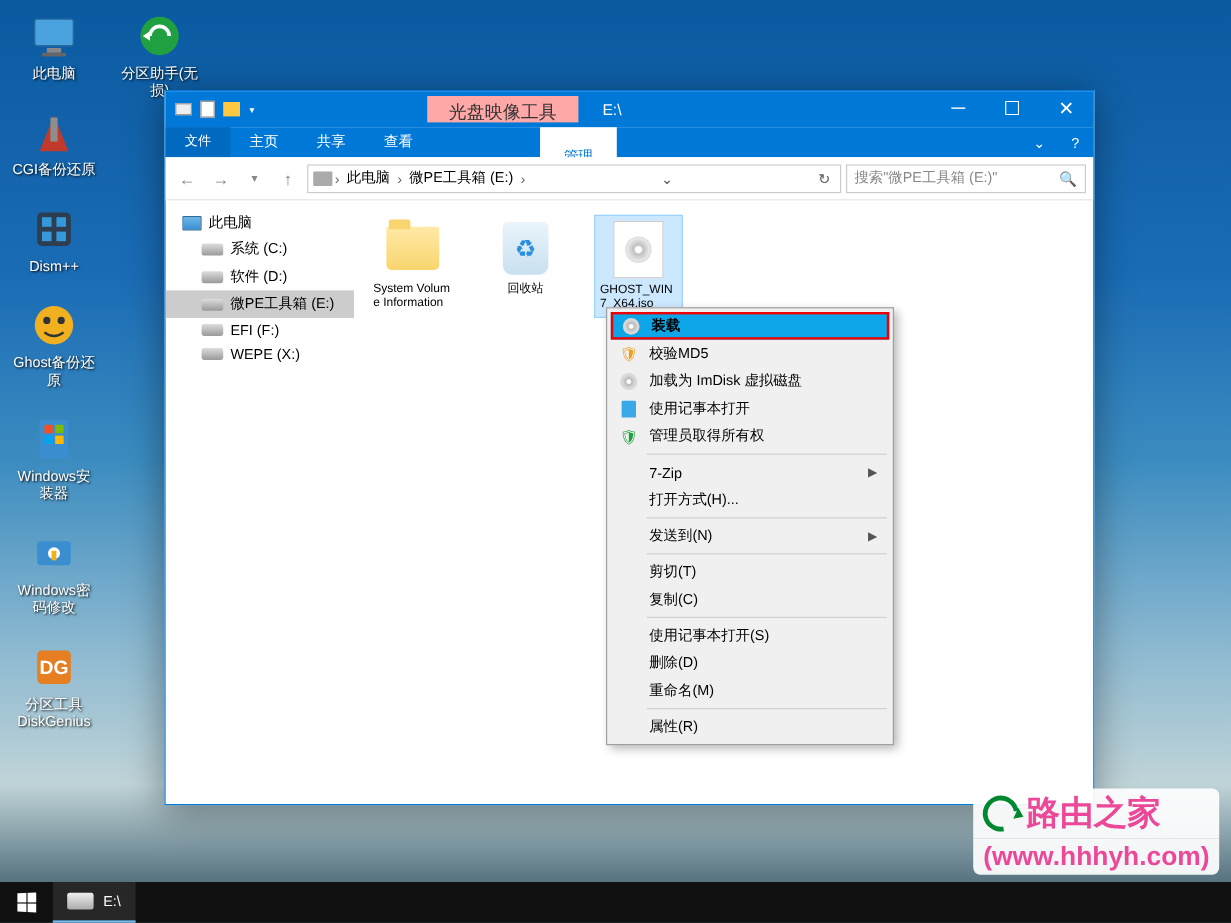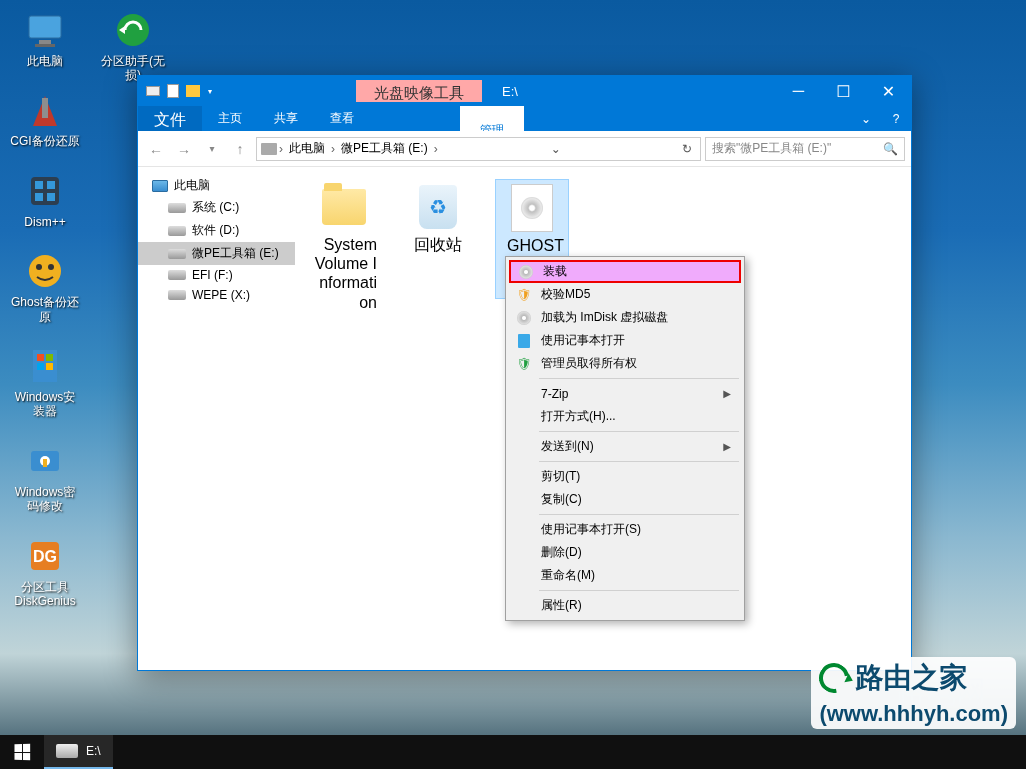--- a/index.html
+++ b/index.html
@@ -20,21 +20,21 @@
 .qat-1 { width:14px; height:10px; background:#eee; border:1px solid #999; }
 .qat-2 { width:12px; height:14px; background:#fff; border:1px solid #999; }
 .qat-3 { width:14px; height:12px; background:#ffc83f; }
 .qat-dd { width:12px; color:#fff; font-size:8px; text-align:center; }
 .tb-tab { margin-left: 140px; background:#ffa8a8; color:#333; height:22px; font-size:15px; padding: 4px 18px 0; }
 .tb-path { color: #fff; font-size: 13px; margin-left: 20px; flex:1; }
 .tb-controls { display:flex; }
 .tb-btn { width:45px; height:30px; display:flex; align-items:center; justify-content:center; color:#fff; cursor:pointer; }
 
 .ribbon-tabs { height: 25px; background:#0078d7; display:flex; align-items:stretch; }
-.rt-file { background:#006ac1; color:#fff; padding: 4px 16px; font-size:16px; }
+.rt-file { background:#006ac1; color:#fff; padding: 4px 16px; font-size:11px; }
 .rt-tab { color:#fff; padding: 4px 16px; font-size:12px; cursor:pointer; }
 .rt-manage { background:#fff; color:#0078d7; padding:16px 20px; font-size:12px; margin-left: 90px; }
 .rt-spacer { flex:1; }
 .rt-help, .rt-chev { color:#fff; width:30px; display:flex; align-items:center; justify-content:center; font-size:12px; cursor:pointer; }
 
 .navbar { height: 36px; background:#fff; border-bottom:1px solid #e5e5e5; display:flex; align-items:center; padding: 0 6px; gap:4px; }
 .nav-btn { width:24px; height:24px; display:flex; align-items:center; justify-content:center; color:#888; cursor:pointer; font-size:14px; }
 .address { flex:1; height:24px; border:1px solid #ccc; display:flex; align-items:center; padding-left:4px; gap:2px; font-size:12px; }
 .addr-icon { width:16px; height:12px; background:#aaa; border-radius:1px; display:inline-block; }
 .addr-seg { padding: 0 4px; cursor:pointer; }
@@ -48,53 +48,53 @@
 .tree-root { display:flex; align-items:center; gap:6px; padding: 2px 8px 2px 14px; }
 .tree-item { display:flex; align-items:center; gap:6px; padding: 3px 8px 3px 30px; cursor:pointer; }
 .tree-item.sel { background:#ccc; }
 .pc-icon { width:16px; height:12px; background:linear-gradient(#6cb8e8,#3a8ed0); border:1px solid #2a6ca0; border-radius:1px; }
 .drv-icon { width:18px; height:10px; background:linear-gradient(#ddd,#999); border-radius:2px; position:relative; }
 
 .content { flex:1; padding: 12px; display:flex; gap: 20px; align-items:flex-start; }
 .file { width:74px; display:flex; flex-direction:column; align-items:center; gap:4px; padding:4px; cursor:pointer; }
 .file.sel { background:#cce8ff; border:1px solid #99d1ff; }
 .file .ficon { width:50px; height:48px; display:flex; align-items:center; justify-content:center; }
-.file span { font-size:16px; text-align:right; line-height:1.2; word-break:break-all; }
+.file span { font-size:10px; text-align:left; line-height:1.2; word-break:break-all; }
 .folder-icon { width:44px; height:36px; background:linear-gradient(#ffe9a6,#f8d56e); border-radius: 2px 2px 4px 4px; position:relative; }
 .folder-icon::before { content:''; position:absolute; top:-6px; left:2px; width:18px; height:8px; background:#f8d56e; border-radius:2px 2px 0 0; }
 .recycle-icon { width:38px; height:44px; background:linear-gradient(#eaf4fb,#c8e0f0); border-radius: 4px 4px 8px 8px; display:flex; align-items:center; justify-content:center; color:#2a8fe0; font-size:20px; }
 .iso-icon { width:42px; height:48px; background:#fff; border:1px solid #ccc; display:flex; align-items:center; justify-content:center; position:relative; }
 .iso-icon::after { content:''; width:22px; height:22px; border-radius:50%; background: radial-gradient(circle, #fff 15%, #c0c0c0 25%, #e8e8e8 60%, #a8a8a8 100%); }
 
 .status { height:26px; border-top:1px solid #e5e5e5; display:flex; align-items:center; padding: 0 8px; font-size:12px; color:#555; gap:12px; }
 .status .views { margin-left:auto; display:flex; gap:4px; }
 .view-btn { width:22px; height:18px; border:1px solid #ccc; cursor:pointer; }
 
 
 .ctx { position:absolute; left: 505px; top: 256px; width: 240px; background:#f0f0f0; border:1px solid #a0a0a0; box-shadow: 3px 3px 8px rgba(0,0,0,.3); font-size:12px; padding: 3px; }
 .ctx-item { height: 23px; display:flex; align-items:center; padding-left: 32px; position:relative; cursor:pointer; }
-.ctx-item.hl { border:2px solid #e00; background:#f0abfc; }
+.ctx-item.hl { border:2px solid #e00; background:#0ea5e9;font-weight:bold; }
 .ctx-item .arrow { margin-left:auto; margin-right:10px; color:#555; font-size:10px; }
 .ctx-sep { height:1px; background:#d0d0d0; margin: 3px 2px 3px 30px; }
 .ctx-ic { position:absolute; left:6px; width:18px; height:18px; display:flex; align-items:center; justify-content:center; font-size:12px; }
 .ic-disc { width:14px; height:14px; border-radius:50%; background: radial-gradient(circle,#fff 15%,#bbb 25%,#ddd 60%,#999 100%); }
 .ic-shield-y { color:#f0a020; }
 .ic-shield-g { color:#20a040; }
 .ic-note { width:12px; height:14px; background:#3aa9e8; border-radius:1px; }
 
 
 .taskbar { position:absolute; left:0; right:0; bottom:0; height:34px; background:#101010; display:flex; align-items:center; }
 .start { width:44px; height:34px; display:flex; align-items:center; justify-content:center; cursor:pointer; }
 .win-logo { display:grid; grid-template-columns: 1fr 1fr; grid-template-rows: 1fr 1fr; gap:1px; width:16px; height:16px; transform: perspective(40px) rotateY(-12deg); }
 .win-logo div { background:#fff; }
 .task-item { height:34px; padding: 0 12px; display:flex; align-items:center; gap:8px; border-bottom:2px solid #76b9ed; background:#272727; color:#fff; font-size:12px; cursor:pointer; }
 .task-drv { width:22px; height:14px; background:linear-gradient(#eee,#aaa); border-radius:2px; }
 
 
-.watermark { position:absolute; right: 10px; bottom: 40px; color:#0c4a6e; font-weight:bold; text-align:left; }
+.watermark { position:absolute; right: 10px; bottom: 40px; color:#ec4899; font-weight:bold; text-align:left; }
 .wm-top { display:flex; align-items:center; gap:6px; font-size:28px; background: rgba(255,255,255,.92); padding: 2px 8px; border-radius: 6px 6px 0 0; }
 .wm-bot { font-size:22px; background: rgba(255,255,255,.92); padding: 2px 8px; border-radius: 0 0 6px 6px; }
 .wm-logo { width:30px; height:30px; border:4px solid #008830; border-radius:50%; border-right-color: transparent; transform: rotate(35deg); position:relative; }
 .wm-logo::after { content:''; position:absolute; right:-6px; top:-2px; width:0;height:0; border-left:7px solid #008830; border-top:5px solid transparent; border-bottom:5px solid transparent; transform:rotate(-10deg); }
 .wm-faint { position:absolute; right:40px; bottom:56px; color: rgba(128,164,184,.6); font-size:30px; }
 
 </style>
 </head>
 <body>
 

